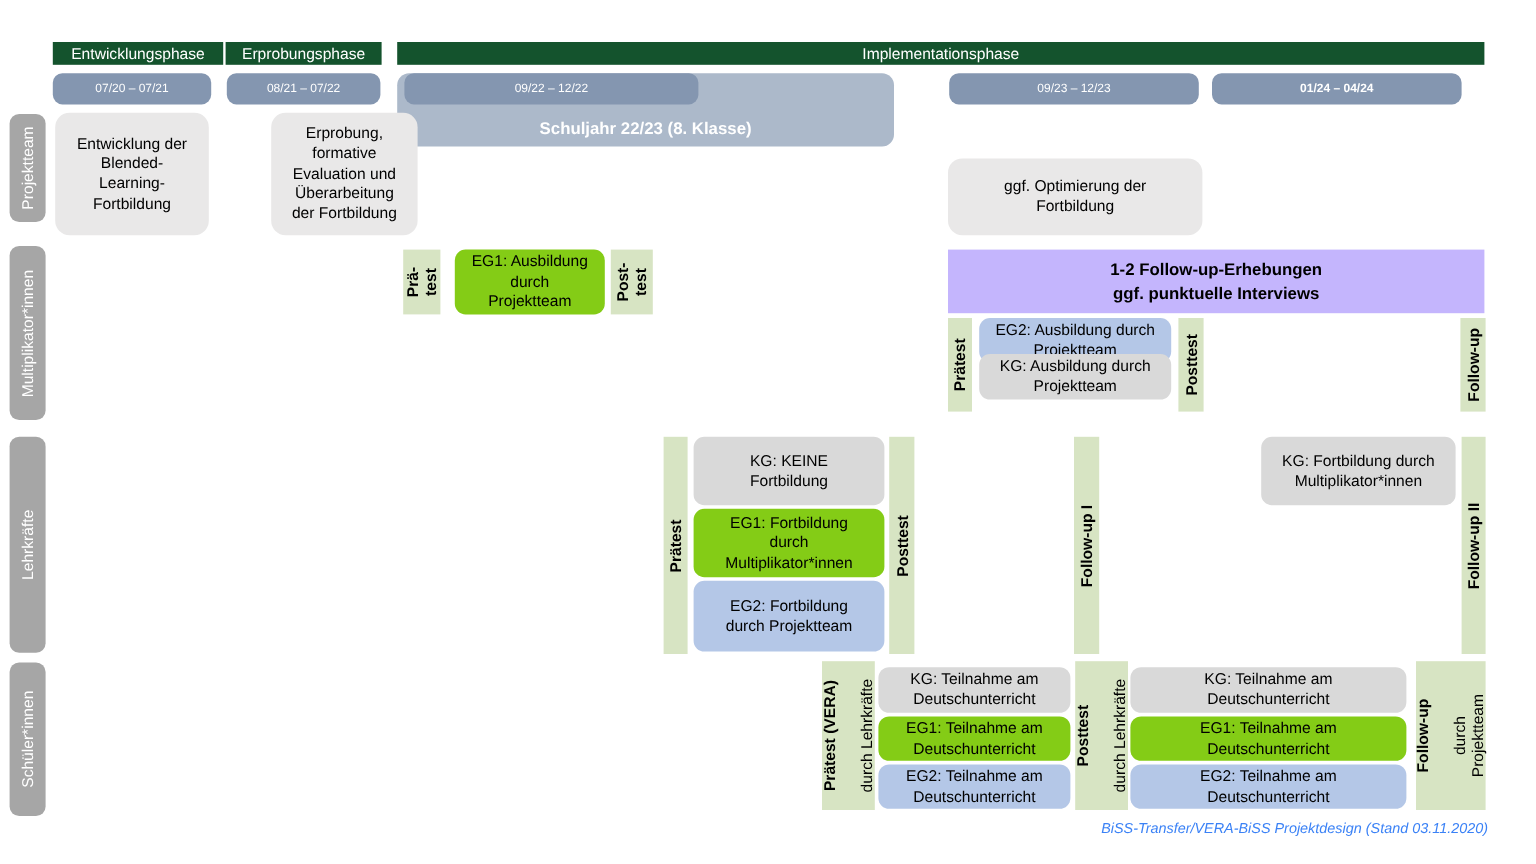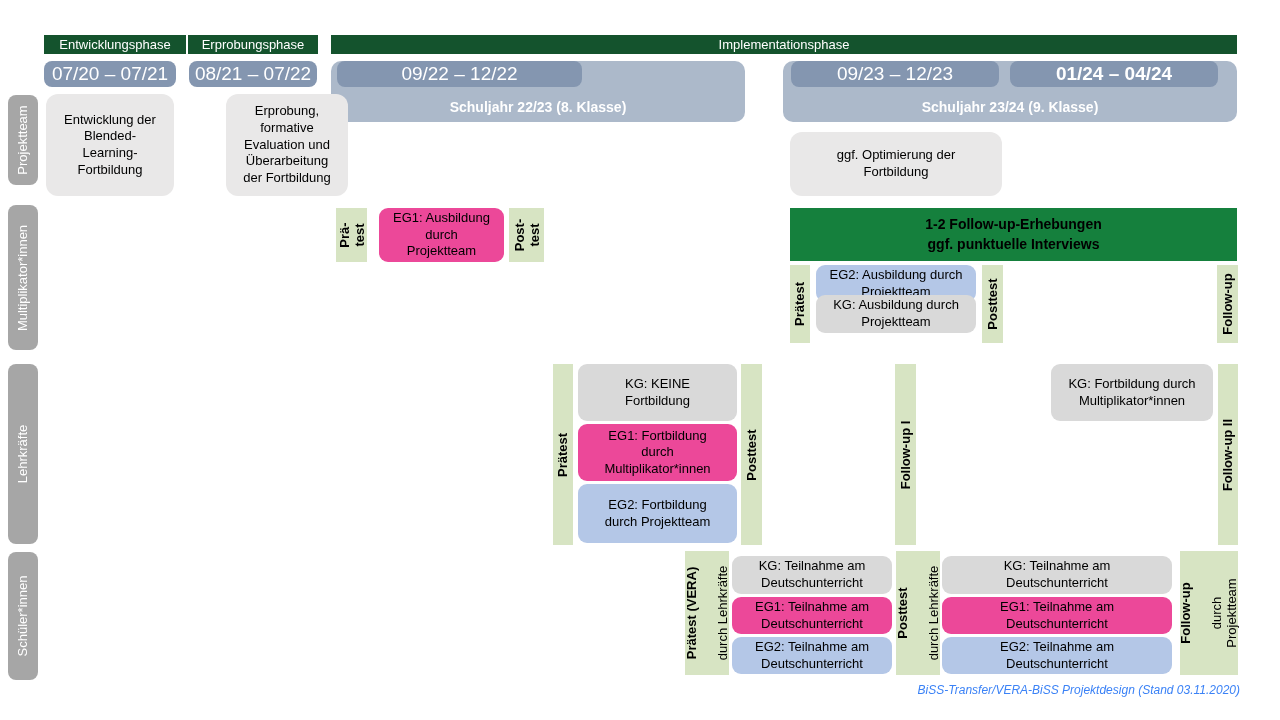--- a/index.html
+++ b/index.html
@@ -1,50 +1,49 @@
 <!DOCTYPE html>
 <html><head>
 <meta charset="utf-8">
 <style>
   html,body{margin:0;padding:0;background:#fff;}
   .canvas{position:relative;width:1280px;height:720px;background:#ffffff;
           font-family:"Liberation Sans",sans-serif;color:#000;overflow:hidden;}
   .abs{position:absolute;box-sizing:border-box;}
   .phase{background:#14532d;color:#fff;font-size:13px;display:flex;align-items:center;justify-content:center;}
-  .date{background:#8496b0;color:#fff;font-size:19px;border-radius:8px;display:flex;align-items:center;justify-content:center;}
+  .date{background:#8496b0;color:#fff;font-size:10px;border-radius:8px;display:flex;align-items:center;justify-content:center;}
   .year{background:#acb9ca;color:#fff;font-weight:bold;font-size:14px;border-radius:10px;
         display:flex;align-items:flex-end;justify-content:center;padding-bottom:7px;}
   .box{font-size:13px;display:flex;align-items:center;justify-content:center;text-align:center;
        white-space:pre-line;line-height:1.28;padding:2px 8px;border-radius:12px;}
   .lgray{background:#e9e8e8;}
   .kg{background:#d9d9d9;border-radius:9px;}
-  .eg1{background:#ec4899;border-radius:9px;}
+  .eg1{background:#84cc16;border-radius:9px;}
   .eg2{background:#b4c7e7;border-radius:9px;}
   .gband{background:#d7e4c3;}
-  .gheader{background:#15803d;font-weight:bold;font-size:14px;display:flex;align-items:center;
+  .gheader{background:#c4b5fd;font-weight:bold;font-size:14px;display:flex;align-items:center;
            justify-content:center;text-align:center;white-space:pre-line;line-height:1.4;}
   .vtext{position:absolute;left:50%;top:50%;transform:translate(-50%,-50%) rotate(-90deg);
          white-space:pre-line;text-align:center;font-size:13px;font-weight:bold;line-height:1.18;width:max-content;}
   .vtext span{display:block;white-space:pre-line;}
   .vtext .sub{font-weight:normal;}
   .sidebar{background:#a6a6a6;border-radius:8px;}
   .sidebar .vtext{color:#fff;font-weight:normal;font-size:13px;}
   .caption{font-style:italic;font-size:12px;color:#3b82f6;text-align:right;}
 </style>
 </head>
 <body>
 
 <div class="canvas">
 
   <div class="abs phase" style="left:44px;top:35px;width:142px;height:19px;">Entwicklungsphase</div>
   <div class="abs phase" style="left:188px;top:35px;width:130px;height:19px;">Erprobungsphase</div>
   <div class="abs phase" style="left:331px;top:35px;width:906px;height:19px;">Implementationsphase</div>
 
   <div class="abs year" style="left:331px;top:61px;width:414px;height:61px;">Schuljahr 22/23 (8. Klasse)</div>
-  <div class="abs year" style="left:783px;top:61px;width:454px;height:61px;">Schuljahr 23/24 (9. Klasse)</div>
 
   <div class="abs date" style="left:44px;top:61px;width:132px;height:26px;">07/20 – 07/21</div>
   <div class="abs date" style="left:189px;top:61px;width:128px;height:26px;">08/21 – 07/22</div>
   <div class="abs date" style="left:337px;top:61px;width:245px;height:26px;">09/22 – 12/22</div>
   <div class="abs date" style="left:791px;top:61px;width:208px;height:26px;">09/23 – 12/23</div>
   <div class="abs date" style="left:1010px;top:61px;width:208px;height:26px;font-weight:bold;">01/24 – 04/24</div>
 
   <div class="abs sidebar" style="left:8px;top:95px;width:30px;height:90px;">
     <div class="vtext">Projektteam</div>
   </div>

